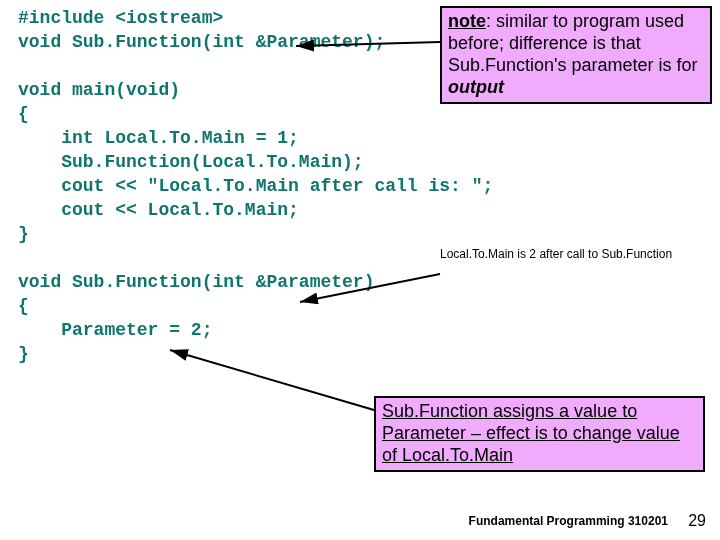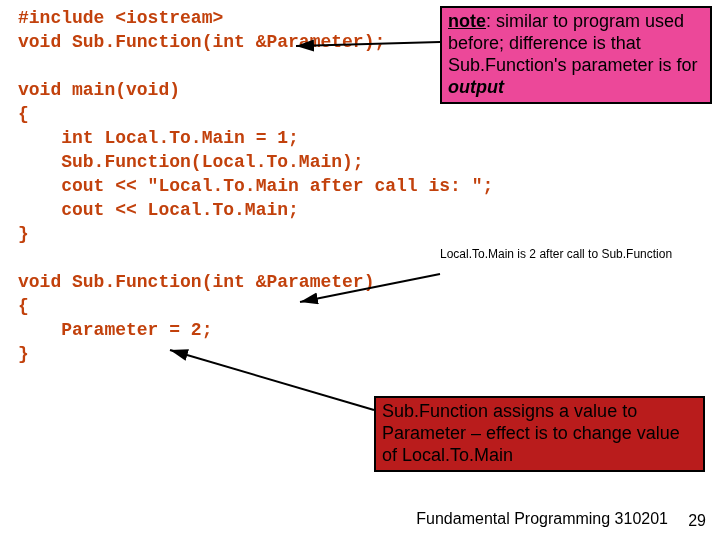--- a/index.html
+++ b/index.html
@@ -14,57 +14,59 @@
   }
   .code {
     position: absolute;
     left: 18px;
     top: 6px;
     font-family: "Courier New", Courier, monospace;
     font-weight: bold;
     font-size: 18px;
     line-height: 24px;
     white-space: pre;
-    color: #c2410c;
+    color: #0f766e;
   }
   .note-box-1 {
     position: absolute;
     left: 440px;
     top: 6px;
     width: 256px;
     border: 2px solid #000;
-    background: #ec4899;
+    background: #f0abfc;
     padding: 2px 6px 4px 6px;
     font-size: 18px;
     line-height: 22px;
   }
   .note-box-2 {
     position: absolute;
     left: 440px;
     top: 243px;
     width: 256px;
     font-size: 12px;
     line-height: 22px;
   }
   .note-box-3 {
     position: absolute;
     left: 374px;
     top: 396px;
     width: 315px;
     border: 2px solid #000;
-    background: #b91c1c;
+    background: #f0abfc;
     padding: 2px 6px 4px 6px;
     font-size: 18px;
     line-height: 22px;
+    text-decoration: underline;
   }
   .footer {
     position: absolute;
     right: 52px;
     bottom: 12px;
-    font-size: 16px;
+    font-size: 12px;
+    font-weight: bold;
   }
   .pagenum {
     position: absolute;
     right: 14px;
     bottom: 10px;
     font-size: 16px;
   }
   .bold { font-weight: bold; }
   .strong { font-weight: bold; font-style: italic; }
   svg.arrows {

